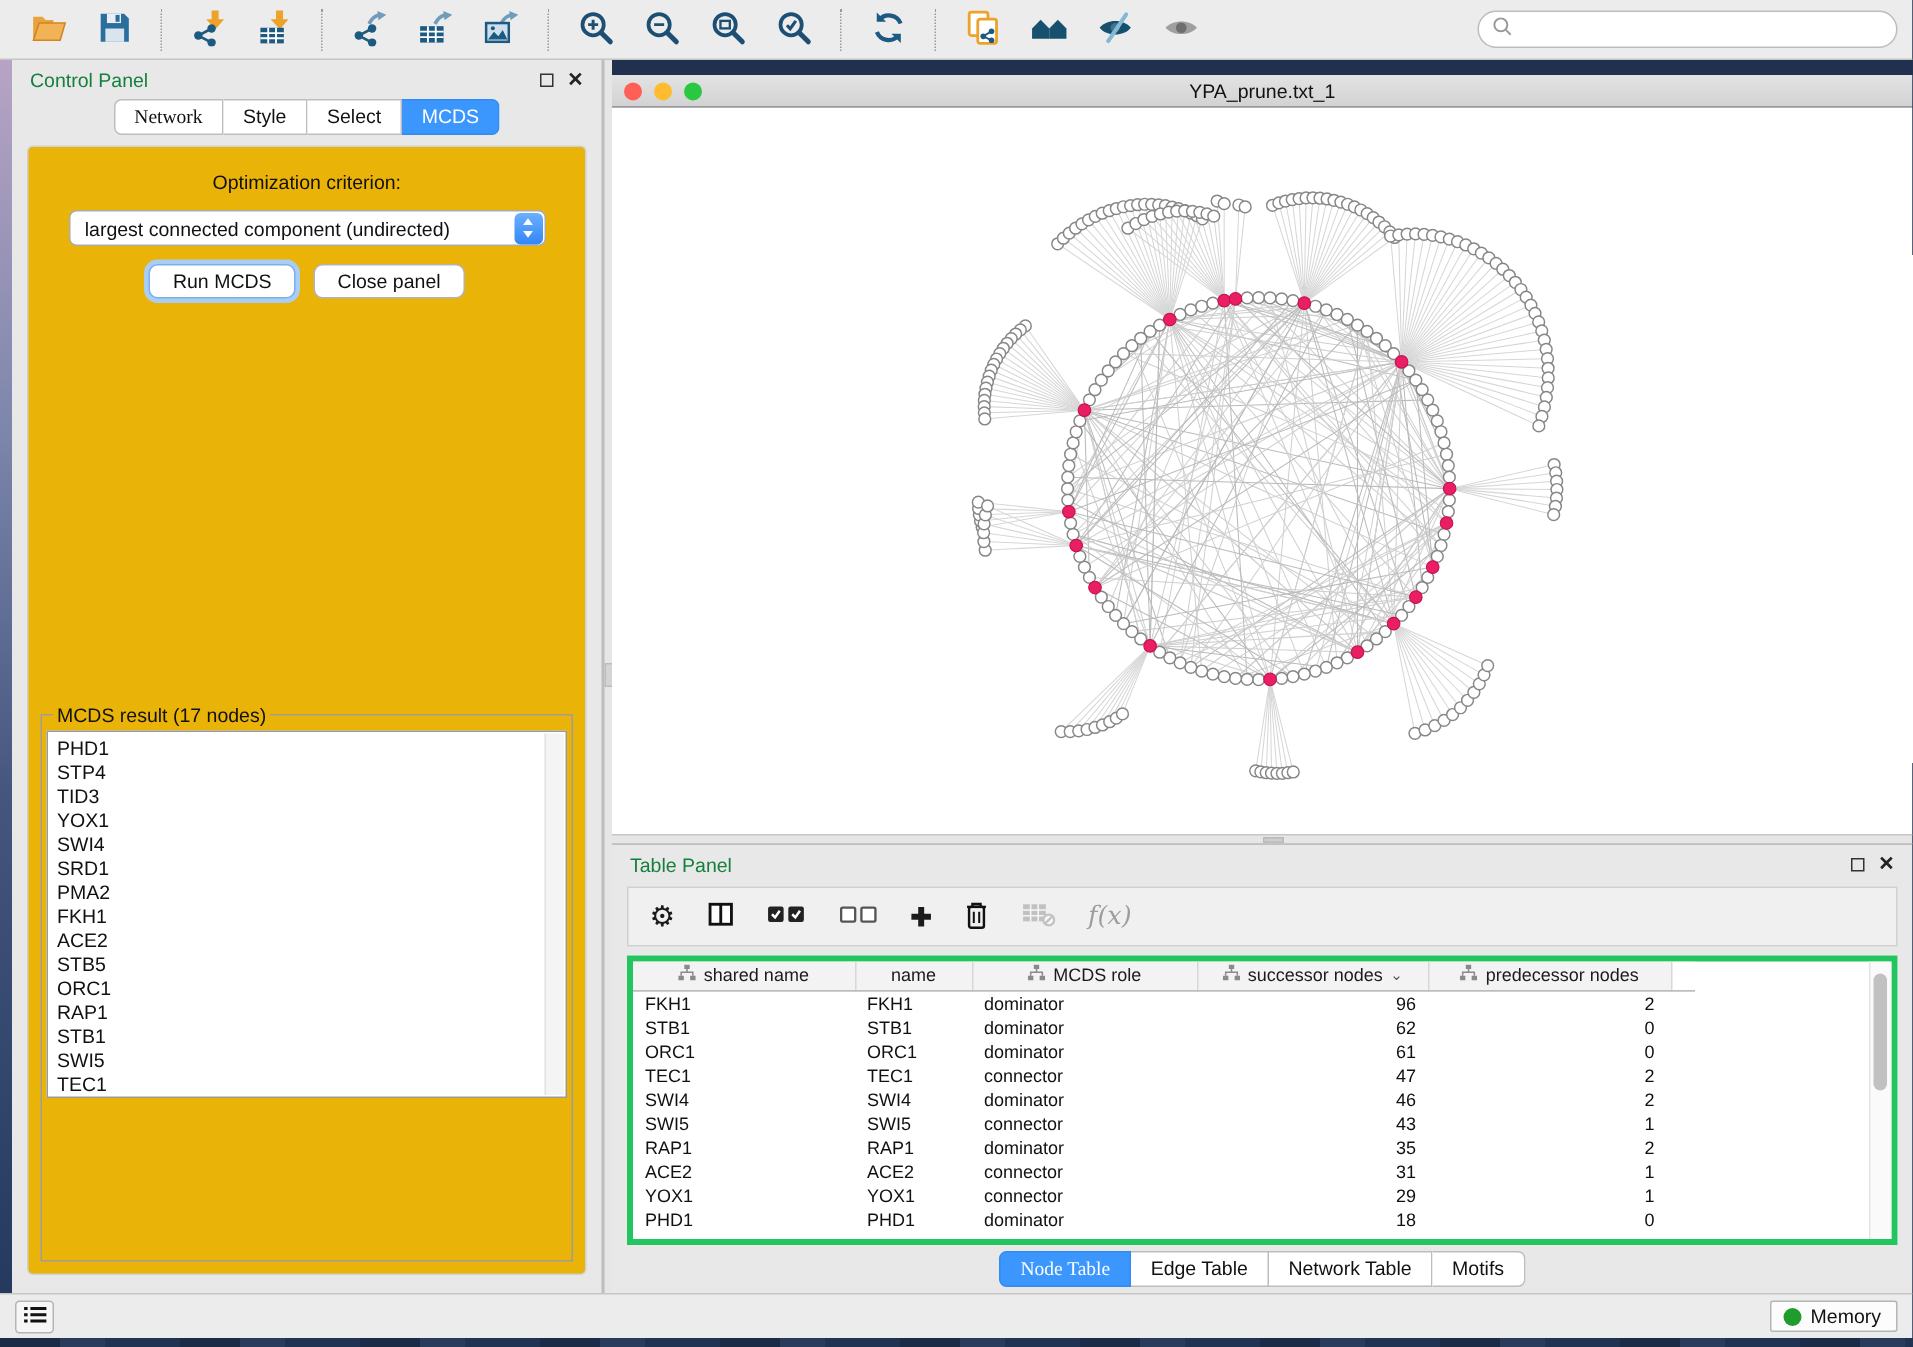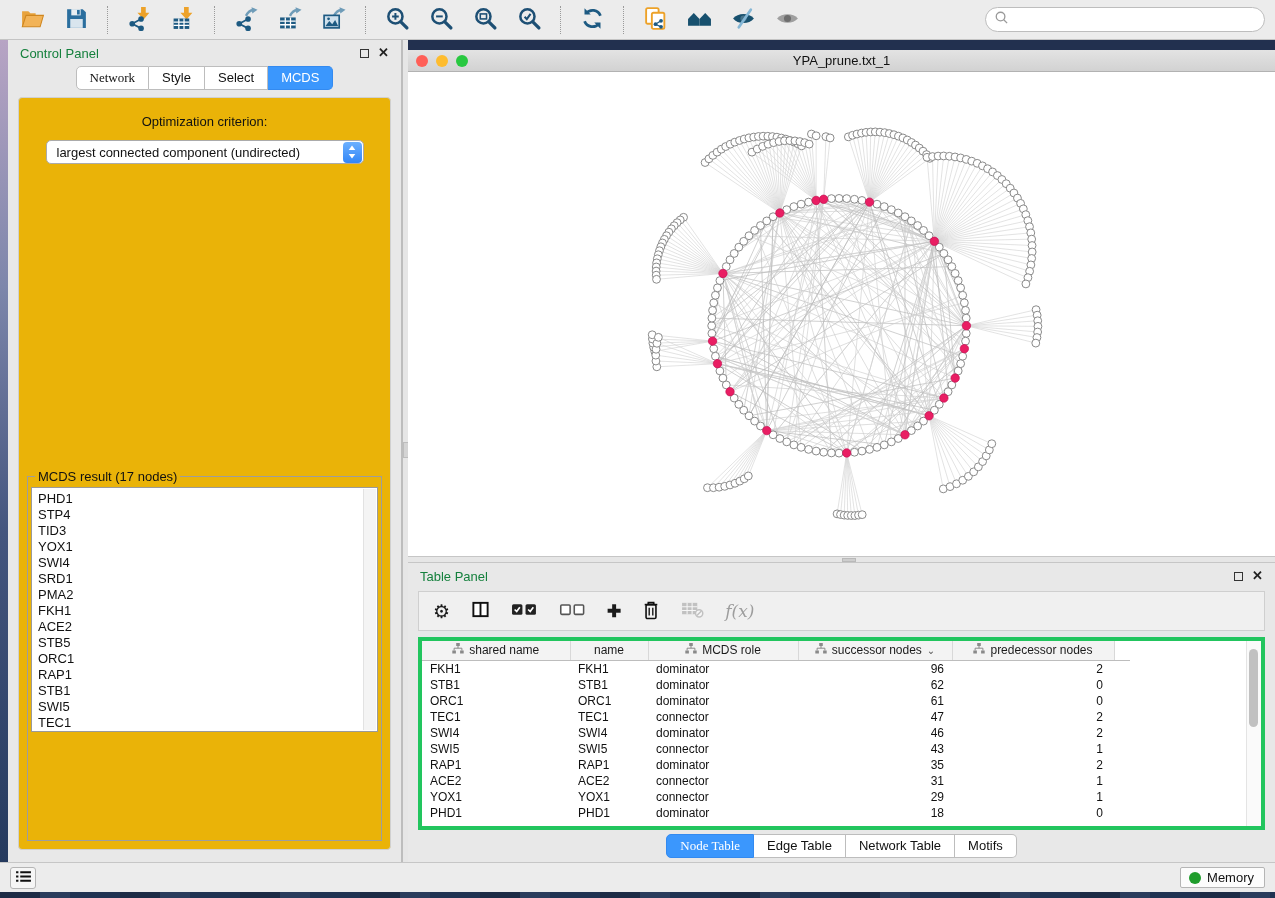--- a/index.html
+++ b/index.html
@@ -255,20 +255,24 @@
       <div class="cp-body">
         <div class="opt-label">Optimization criterion:</div>
         <div class="mac-select">
           <span>largest connected component (undirected)</span>
           <span class="stepper">
             <svg viewBox="0 0 10 16" width="10" height="16">
                 <path d="M5 1.5 8.3 6H1.7Z" fill="#fff"></path>
                 <path d="M5 14.5 1.7 10h6.6Z" fill="#fff"></path>
               </svg>
           </span>
+        </div>
+        <div class="btn-row">
+          <button class="mac-btn focused">Run MCDS</button>
+          <button class="mac-btn">Close panel</button>
         </div>
         <fieldset class="result-fieldset">
           <legend>MCDS result (17 nodes)</legend>
           <div class="result-list" id="result-list">
             <div class="list-scroll-track"></div>
           <div class="result-item">PHD1</div>
               <div class="result-item">STP4</div>
               <div class="result-item">TID3</div>
               <div class="result-item">YOX1</div>
               <div class="result-item">SWI4</div>

